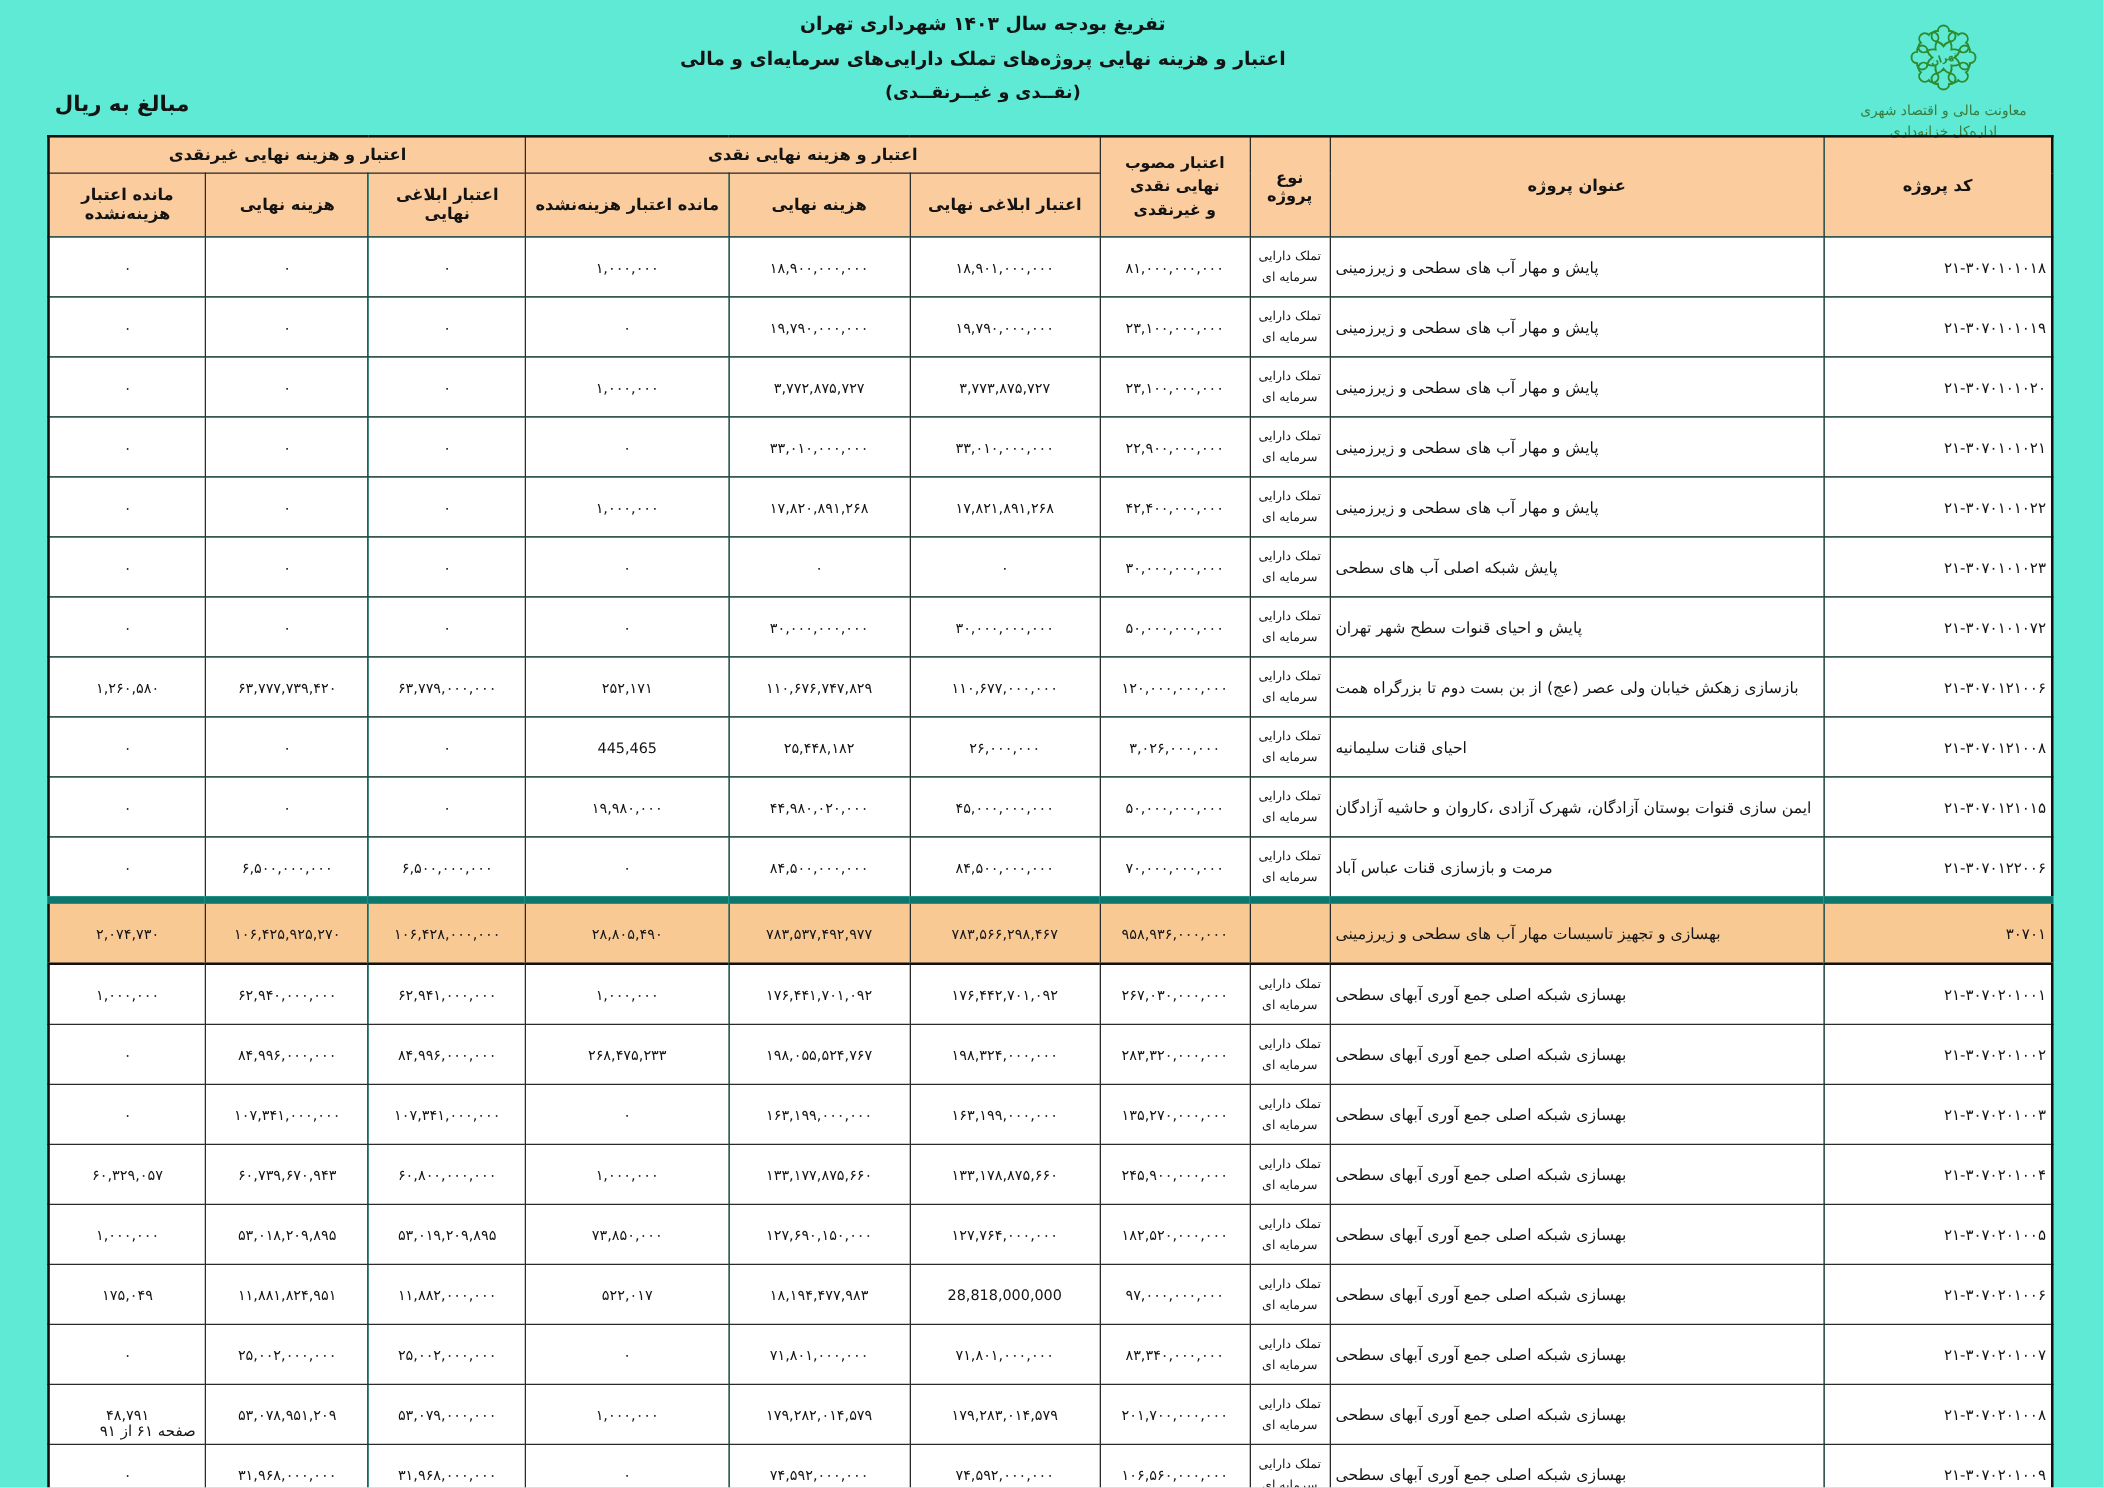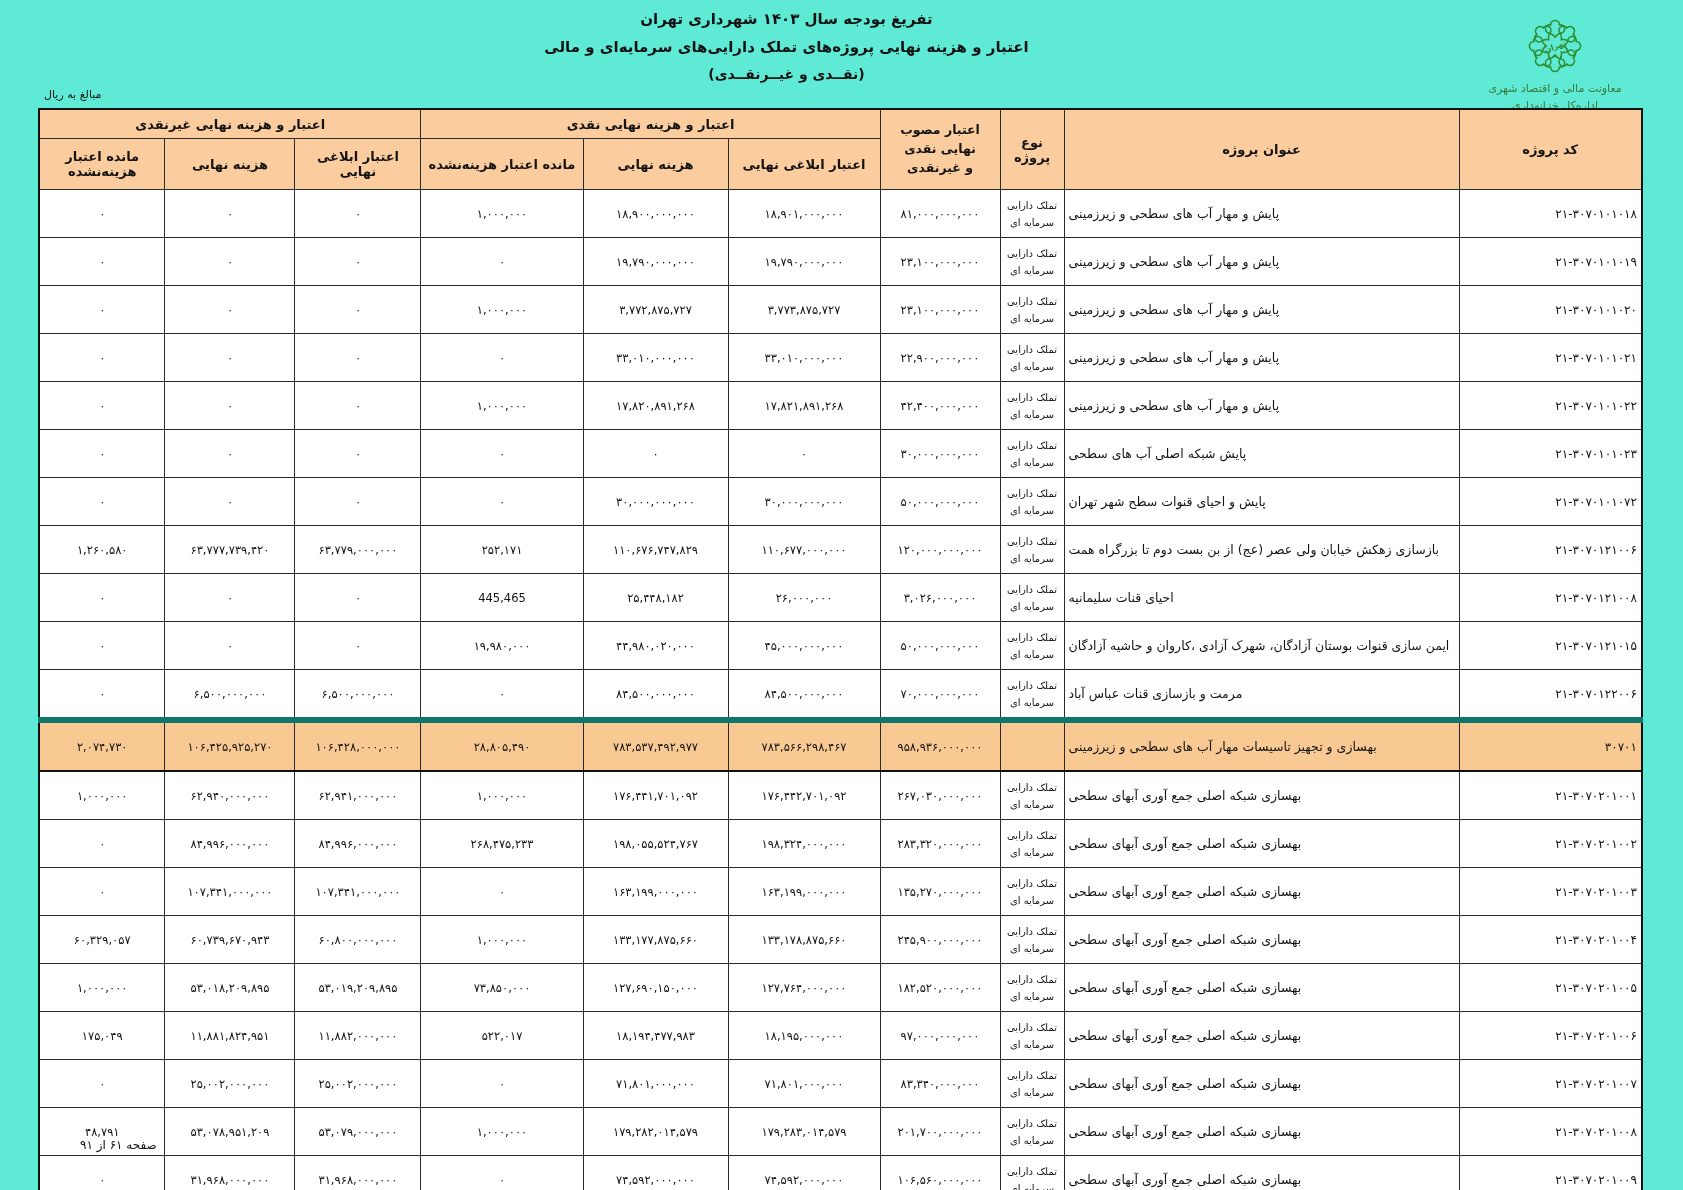--- a/index.html
+++ b/index.html
@@ -24,22 +24,22 @@
   .doc-titles .t3{font-size:14px;font-weight:bold;margin:0;}
   
   .logo-box{
     position:absolute;top:14px;right:48px;width:160px;
     text-align:center;
   }
   .logo-box svg{display:block;margin:0 auto;}
   .logo-caption{font-size:11px;line-height:1.55;color:#3c7a3c;margin-top:2px;}
   
   .currency-note{
-    position:absolute;top:88px;left:44px;
-    font-size:11px;font-weight:normal;
+    position:absolute;top:74px;left:44px;
+    font-size:17px;font-weight:bold;
     direction:rtl;
   }
   
   .budget-table{
     position:absolute;top:108px;right:40px;
     width:1603px;
     border-collapse:collapse;
     table-layout:fixed;
     direction:rtl;
     border:2px solid #111;
@@ -372,21 +372,21 @@
           <td class="c-num">۵۳,۰۱۹,۲۰۹,۸۹۵</td>
           <td class="c-num">۵۳,۰۱۸,۲۰۹,۸۹۵</td>
           <td class="c-num">۱,۰۰۰,۰۰۰</td>
         </tr>
         <tr>
           <td class="c-code">۲۱-۳۰۷۰۲۰۱۰۰۶</td>
           <td class="c-title">بهسازی شبکه اصلی جمع آوری آبهای سطحی</td>
           <td class="c-type">تملک دارایی
 سرمایه ای</td>
           <td class="c-num">۹۷,۰۰۰,۰۰۰,۰۰۰</td>
-          <td class="c-num">۱۸,۱۹۵,۰۰۰,۰۰۰</td>
+          <td class="c-num">28,818,000,000</td>
           <td class="c-num">۱۸,۱۹۴,۴۷۷,۹۸۳</td>
           <td class="c-num">۵۲۲,۰۱۷</td>
           <td class="c-num">۱۱,۸۸۲,۰۰۰,۰۰۰</td>
           <td class="c-num">۱۱,۸۸۱,۸۲۴,۹۵۱</td>
           <td class="c-num">۱۷۵,۰۴۹</td>
         </tr>
         <tr>
           <td class="c-code">۲۱-۳۰۷۰۲۰۱۰۰۷</td>
           <td class="c-title">بهسازی شبکه اصلی جمع آوری آبهای سطحی</td>
           <td class="c-type">تملک دارایی

